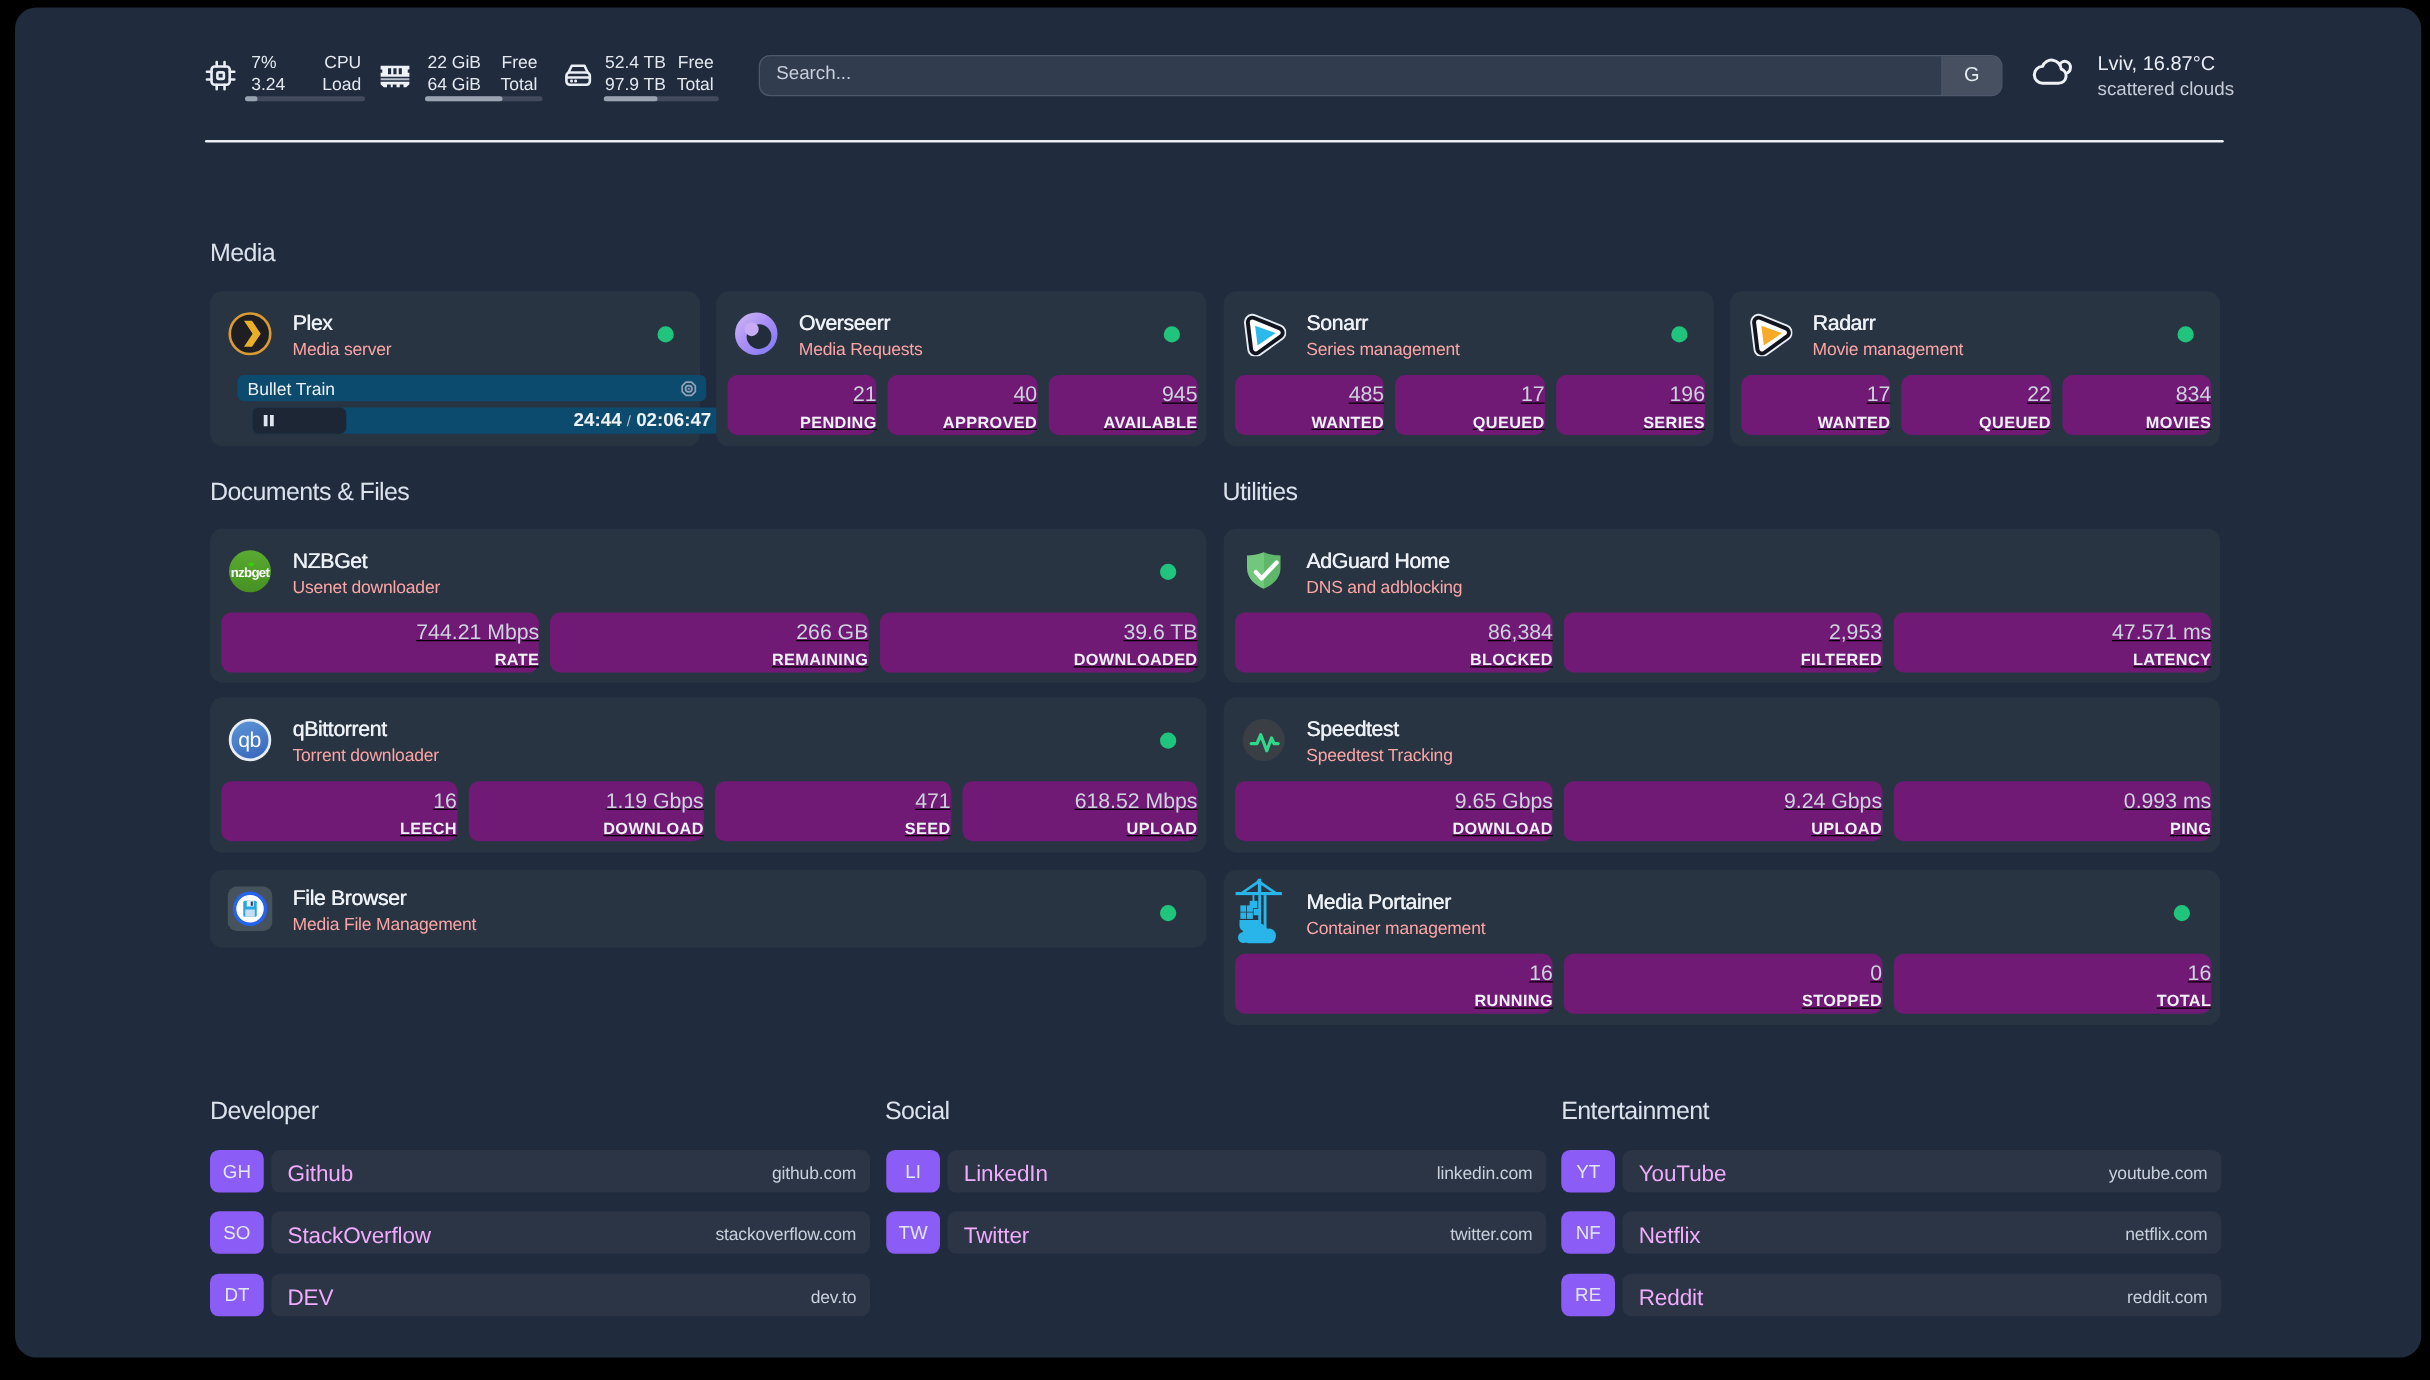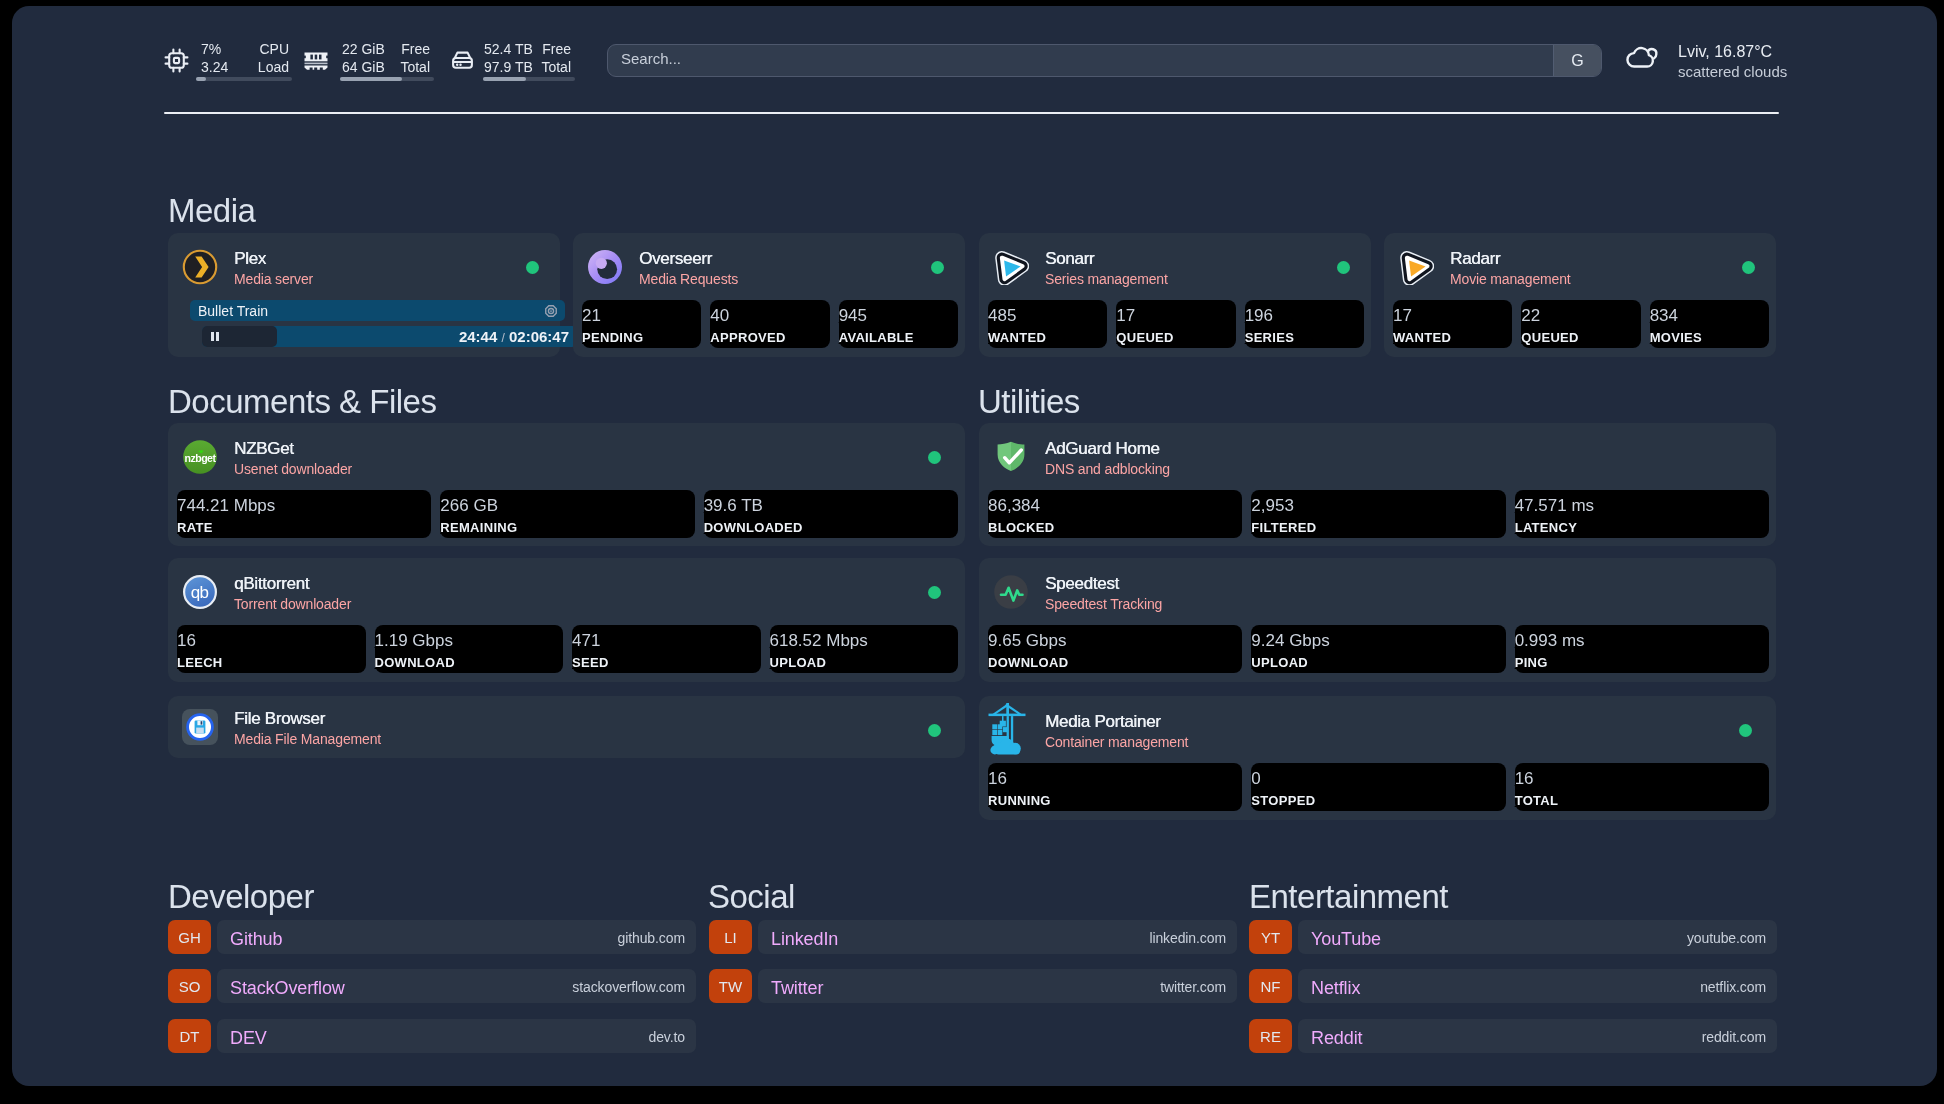--- a/index.html
+++ b/index.html
@@ -1,36 +1,36 @@
 <!DOCTYPE html>
 <html><head>
 <meta charset="utf-8">
 <style>
   * { margin:0; padding:0; box-sizing:border-box; }
   html,body { width:1944px; height:1104px; background:#000; overflow:hidden; }
   body { font-family:"Liberation Sans", sans-serif; }
   #page { position:relative; width:1944px; height:1104px; }
   #panel { position:absolute; left:12px; top:6px; width:1925px; height:1080px; background:#212b3e; border-radius:17px; }
   .abs { position:absolute; }
-  .h1 { position:absolute; font-size:33px; font-weight:400; color:#dbe2ec; letter-spacing:-0.5px; }
+  .h1 { position:absolute; font-size:20px; font-weight:400; color:#dbe2ec; letter-spacing:-0.5px; }
   .card { position:absolute; background:#293443; border-radius:10px; }
   .icon36 { position:absolute; left:14px; top:16px; width:36px; height:36px; }
   .ct { position:absolute; left:66px; top:15px; }
   .ct .t { font-size:17px; font-weight:500; color:#edf1f6; line-height:21px; letter-spacing:-0.3px; text-shadow:0.4px 0 0 #edf1f6; }
   .ct .s { font-size:14px; color:#fca5a5; line-height:18px; margin-top:1px; letter-spacing:-0.15px; }
   .dot { position:absolute; top:28px; width:13px; height:13px; border-radius:50%; background:#20c47c; }
   .dot.m { right:21px; }
   .dot.w { right:24px; }
   .stats { position:absolute; left:9px; right:7px; top:67px; height:48px; display:flex; gap:9px; }
-  .sb { flex:1; background:#000000; border-radius:8px; text-align:left; padding-top:5px;text-decoration:underline; }
+  .sb { flex:1; background:#701a75; border-radius:8px; text-align:right; padding-top:5px;text-decoration:underline; }
   .sb .v { font-size:17px; color:#ccd3dd; line-height:21px; }
   .sb .l { font-size:13px; font-weight:bold; color:#eef2f7; line-height:17px; letter-spacing:0.3px; margin-top:2.5px; }
   .mrow { position:absolute; left:22px; width:375px; height:21px; background:#0c4a6e; border-radius:5px; }
   .bkrow { position:absolute; height:34px; display:flex; }
-  .bk-ab { width:43px; height:34px; background:#c2410c; border-radius:7px; margin-right:6px;
+  .bk-ab { width:43px; height:34px; background:#8b5cf6; border-radius:7px; margin-right:6px;
            display:flex; align-items:center; justify-content:center;
            font-size:15px; color:#e2e8f0; }
   .bk-bar { flex:1; height:34px; background:#2b3545; border-radius:7px; position:relative; }
   .bk-bar .nm { position:absolute; left:13px; top:9px; font-size:18px; color:#f0abfc; letter-spacing:-0.1px; }
   .bk-bar .ur { position:absolute; right:11px; top:9.5px; font-size:14px; color:#c9d0db; letter-spacing:-0.1px; }
   .pbar { position:absolute; top:77px; height:4px; border-radius:2px; background:#414b5d; }
   .pbar i { position:absolute; left:0; top:0; height:4px; border-radius:2px; background:#98a2b1; display:block; }
   .resw { position:absolute; top:41px; width:88px; font-size:14px; color:#e4e9f0; line-height:17.5px; }
   .resw .r { display:flex; justify-content:space-between; }
 </style>

